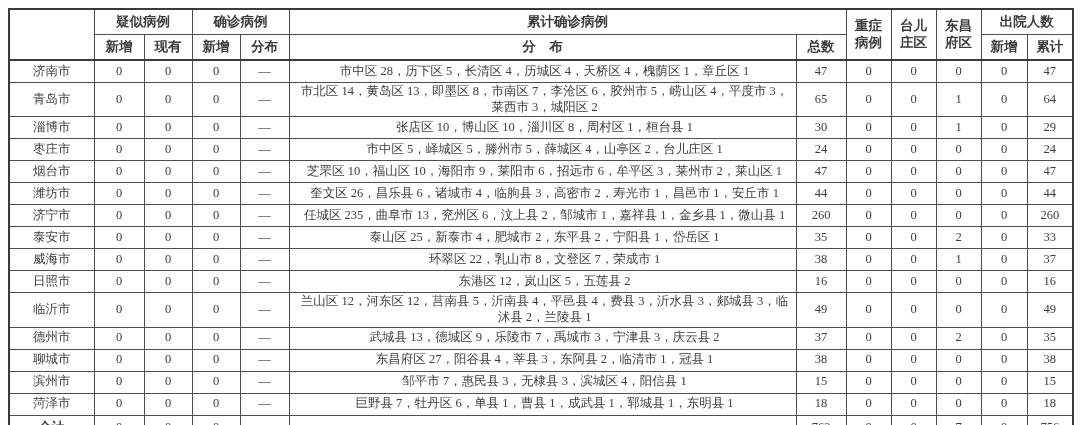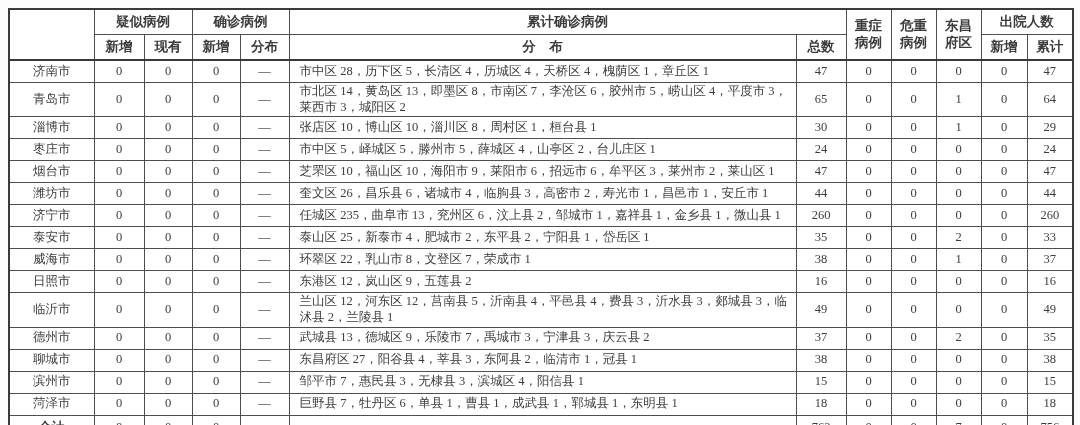--- a/index.html
+++ b/index.html
@@ -38,21 +38,21 @@
     font-size: 13.5px;
     height: 22px;
     padding: 1px 2px;
     text-align: center;
   }
   .case-table thead {
     border-bottom: 2px solid #3a3a3a;
   }
   .case-table tbody td { height: 19px; }
   .case-table td.dist {
-    text-align: left;
+    text-align: center;
     padding-left: 10px;
     padding-right: 6px;
   }
   .case-table td.dist.center { text-align: center; padding-left: 3px; }
   .case-table tr.total-row td { height: 22px; }
   .case-table tr.total-row td:first-child { font-weight: bold; }
 </style>
 </head>
 <body>
 
@@ -72,21 +72,21 @@
       <col style="width:46px">
       <col style="width:46px">
     </colgroup>
     <thead>
       <tr>
         <th rowspan="2"></th>
         <th colspan="2">疑似病例</th>
         <th colspan="2">确诊病例</th>
         <th colspan="2">累计确诊病例</th>
         <th rowspan="2">重症病例</th>
-        <th rowspan="2">危重病例</th>
+        <th rowspan="2">台儿庄区</th>
         <th rowspan="2">东昌府区</th>
         <th colspan="2">出院人数</th>
       </tr>
       <tr>
         <th>新增</th>
         <th>现有</th>
         <th>新增</th>
         <th>分布</th>
         <th>分　布</th>
         <th>总数</th>
@@ -220,21 +220,21 @@
           <td>1</td>
           <td>0</td>
           <td>37</td>
         </tr>
         <tr>
           <td>日照市</td>
           <td>0</td>
           <td>0</td>
           <td>0</td>
           <td>—</td>
-          <td class="dist">东港区 12，岚山区 9，五莲县 2</td>
+          <td class="dist">东港区 12，岚山区 5，五莲县 2</td>
           <td>16</td>
           <td>0</td>
           <td>0</td>
           <td>0</td>
           <td>0</td>
           <td>16</td>
         </tr>
         <tr>
           <td>临沂市</td>
           <td>0</td>

